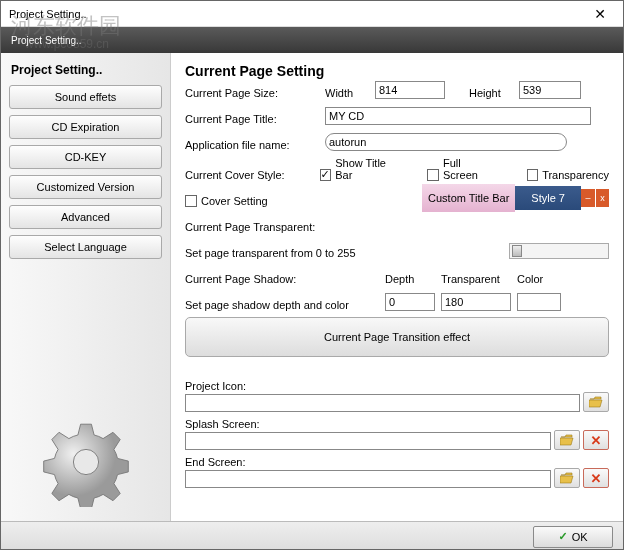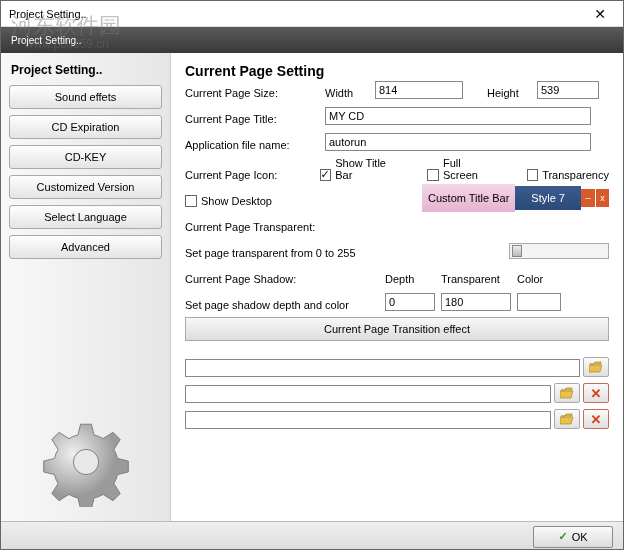--- a/index.html
+++ b/index.html
@@ -24,21 +24,21 @@
 input[type=text]{border:1px solid #888;height:18px;padding:0 3px;background:#fff;font-size:11px}
 .chk{width:12px;height:12px;border:1px solid #666;display:inline-block;margin-right:4px;vertical-align:middle;background:#fff;position:relative}
 .chk.checked::after{content:"✓";position:absolute;top:-2px;left:0;font-size:11px;color:#000}
 .titlebardemo{height:18px;display:flex;align-items:center;font-size:10px}
 .titlebardemo .t1{background:linear-gradient(#f4d7e8,#e5b2d0);padding:14px 6px;height:100%;display:flex;align-items:center}
 .titlebardemo .t2{background:linear-gradient(#3b5b8c,#2a4a7a);color:#fff;padding:12px 16px;height:100%;display:flex;align-items:center}
 .titlebardemo .t3{background:#d85a2a;color:#fff;width:14px;height:100%;display:flex;align-items:center;justify-content:center;font-size:9px}
 .titlebardemo .t4{background:#d85a2a;color:#fff;width:14px;height:100%;display:flex;align-items:center;justify-content:center;font-size:9px;border-left:1px solid #fff}
 .slider{width:100px;height:16px;border:1px solid #aaa;background:#f4f4f4;position:relative}
 .slider .thumb{position:absolute;left:2px;top:1px;width:10px;height:12px;background:linear-gradient(#eee,#bbb);border:1px solid #888}
-.bigbtn{width:100%;height:24px;border:1px solid #a9a9a9;border-radius:0;background:linear-gradient(#f8f8f8,#ddd);display:flex;align-items:center;justify-content:center;cursor:pointer;margin:4px 0 16px}
+.bigbtn{width:100%;height:40px;border:1px solid #a9a9a9;border-radius:5px;background:linear-gradient(#f8f8f8,#ddd);display:flex;align-items:center;justify-content:center;cursor:pointer;margin:4px 0 23px}
 .openbtn{width:26px;height:20px;border:1px solid #a9a9a9;border-radius:2px;background:linear-gradient(#fafafa,#e0e0e0);display:flex;align-items:center;justify-content:center;cursor:pointer;margin-left:3px}
 .delbtn{width:26px;height:20px;border:1px solid #c86a5a;border-radius:2px;background:linear-gradient(#fafafa,#e0e0e0);display:flex;align-items:center;justify-content:center;cursor:pointer;margin-left:3px;color:#d83a1a;font-weight:bold;font-size:13px}
 .footer{height:30px;background:linear-gradient(#eee,#ddd);border-top:1px solid #bbb;display:flex;align-items:center;justify-content:flex-end;padding:0 10px}
 .okbtn{width:80px;height:22px;border:1px solid #8a8a8a;border-radius:2px;background:linear-gradient(#fafafa,#dcdcdc);display:flex;align-items:center;justify-content:center;cursor:pointer}
 .okbtn .chkm{color:#2a9a2a;margin-right:4px;font-weight:bold}
 .colorbox{width:44px;height:18px;border:1px solid #888;background:#fff}
 </style>
 </head>
 <body>
 
@@ -52,22 +52,22 @@
 
 <div class="ribbon">Project Setting..</div>
 
 <div class="main">
   <div class="sidebar">
     <h3>Project Setting..</h3>
     <div class="sidebtn">Sound effets</div>
     <div class="sidebtn">CD Expiration</div>
     <div class="sidebtn">CD-KEY</div>
     <div class="sidebtn">Customized Version</div>
+    <div class="sidebtn">Advanced</div>
     <div class="sidebtn">Select Language</div>
-    <div class="sidebtn">Advanced</div>
     <div class="gear">
       <svg width="90" height="90" viewBox="0 0 100 100">
         <defs>
             <radialGradient id="g" cx="35%" cy="35%">
               <stop offset="0%" stop-color="#f0f0f0"></stop>
               <stop offset="100%" stop-color="#9a9a9a"></stop>
             </radialGradient>
           </defs>
         <g fill="url(#g)" stroke="#777" stroke-width="1">
         <path d="M50 8 l6 0 l3 12 a32 32 0 0 1 10 4 l11 -7 l8 8 l-7 11 a32 32 0 0 1 4 10 l12 3 l0 12 l-12 3 a32 32 0 0 1 -4 10 l7 11 l-8 8 l-11 -7 a32 32 0 0 1 -10 4 l-3 12 l-12 0 l-3 -12 a32 32 0 0 1 -10 -4 l-11 7 l-8 -8 l7 -11 a32 32 0 0 1 -4 -10 l-12 -3 l0 -12 l12 -3 a32 32 0 0 1 4 -10 l-7 -11 l8 -8 l11 7 a32 32 0 0 1 10 -4 l3 -12 z"></path>
@@ -76,48 +76,48 @@
       </svg>
     </div>
   </div>
 
   <div class="content">
     <h2>Current Page Setting</h2>
 
     <div class="row">
       <span class="lbl">Current Page Size:</span>
       <span class="sublbl">Width</span>
-      <input type="text" style="width: 88px;" value="814">
+      <input type="text" style="width: 70px;" value="814">
       <span class="sublbl" style="margin-left:24px">Height</span>
       <input type="text" style="width: 62px;" value="539">
     </div>
 
     <div class="row">
       <span class="lbl">Current Page Title:</span>
       <input type="text" style="width: 266px;" value="MY CD">
     </div>
 
     <div class="row">
       <span class="lbl">Application file name:</span>
-      <input type="text" style="width: 266px;" value="autorun">
+      <input type="text" style="width: 242px; border-radius: 9px;" value="autorun">
     </div>
 
     <div class="row">
-      <span class="lbl">Current Page Icon:</span>
+      <span class="lbl">Current Cover Style:</span>
       <span class="chk checked"></span>
       <span>Show Title Bar</span>
       <span class="chk" style="margin-left:24px"></span>
       <span>Full Screen</span>
       <span class="chk" style="margin-left:30px"></span>
       <span>Transparency</span>
     </div>
 
     <div class="row">
       <span class="chk" style="margin-left:0"></span>
-      <span>Show Desktop</span>
+      <span>Cover Setting</span>
       <div class="titlebardemo" style="margin-left:auto">
         <span class="t1">Custom Title Bar</span>
         <span class="t2">Style 7</span>
         <span class="t3">–</span>
         <span class="t4">x</span>
       </div>
     </div>
 
     <div class="row">
       <span>Current Page Transparent:</span>
@@ -139,39 +139,42 @@
 
     <div class="row">
       <span style="width:200px">Set page shadow depth and color</span>
       <input type="text" style="width: 50px;" value="0">
       <input type="text" style="width: 70px; margin-left: 6px;" value="180">
       <div class="colorbox" style="margin-left:6px"></div>
     </div>
 
     <div class="bigbtn">Current Page Transition effect</div>
 
+    <div>Project Icon:</div>
     <div class="row">
       <input type="text" style="flex: 1 1 0%;">
       <div class="openbtn">
         <svg width="14" height="12">
             <path d="M1 3 h4 l1 -2 h6 v2 h-11 z M0 4 h13 l-2 7 h-11 z" fill="#e8c04a" stroke="#9a7a1a" stroke-width="0.6"></path>
           </svg>
       </div>
     </div>
 
+    <div>Splash Screen:</div>
     <div class="row">
       <input type="text" style="flex: 1 1 0%;">
       <div class="openbtn">
         <svg width="14" height="12">
             <path d="M1 3 h4 l1 -2 h6 v2 h-11 z M0 4 h13 l-2 7 h-11 z" fill="#e8c04a" stroke="#9a7a1a" stroke-width="0.6"></path>
           </svg>
       </div>
       <div class="delbtn">✕</div>
     </div>
 
+    <div>End Screen:</div>
     <div class="row">
       <input type="text" style="flex: 1 1 0%;">
       <div class="openbtn">
         <svg width="14" height="12">
             <path d="M1 3 h4 l1 -2 h6 v2 h-11 z M0 4 h13 l-2 7 h-11 z" fill="#e8c04a" stroke="#9a7a1a" stroke-width="0.6"></path>
           </svg>
       </div>
       <div class="delbtn">✕</div>
     </div>
   </div>

